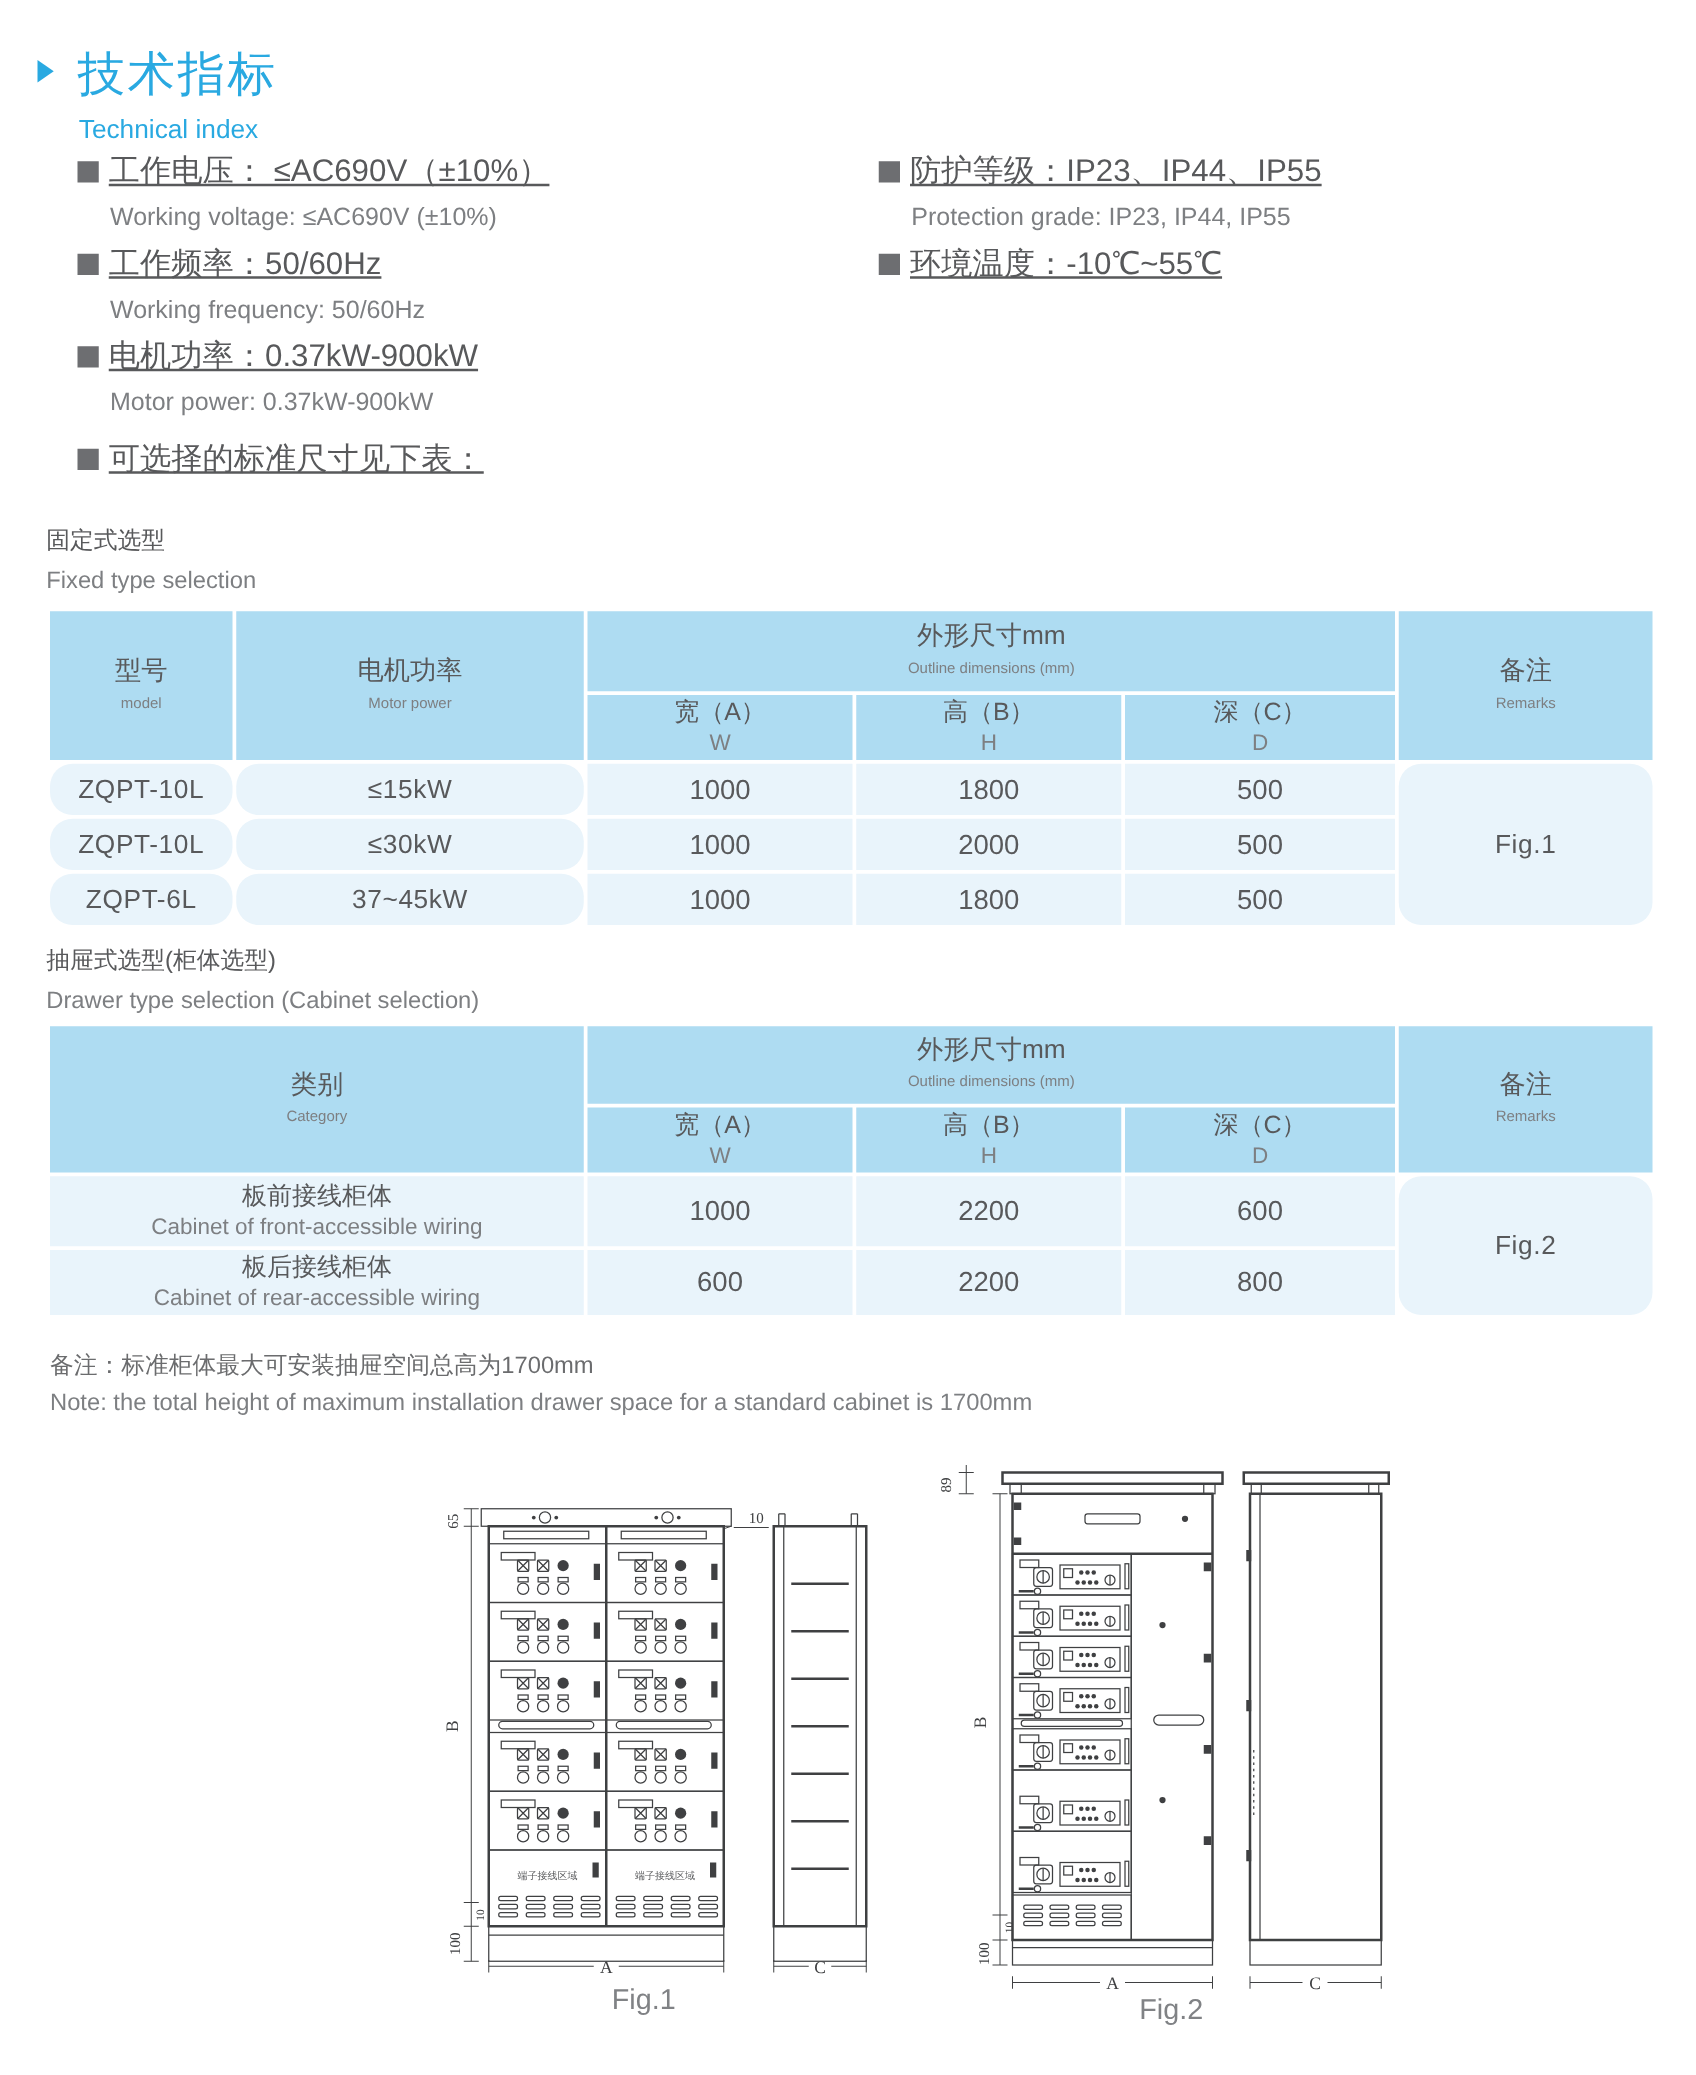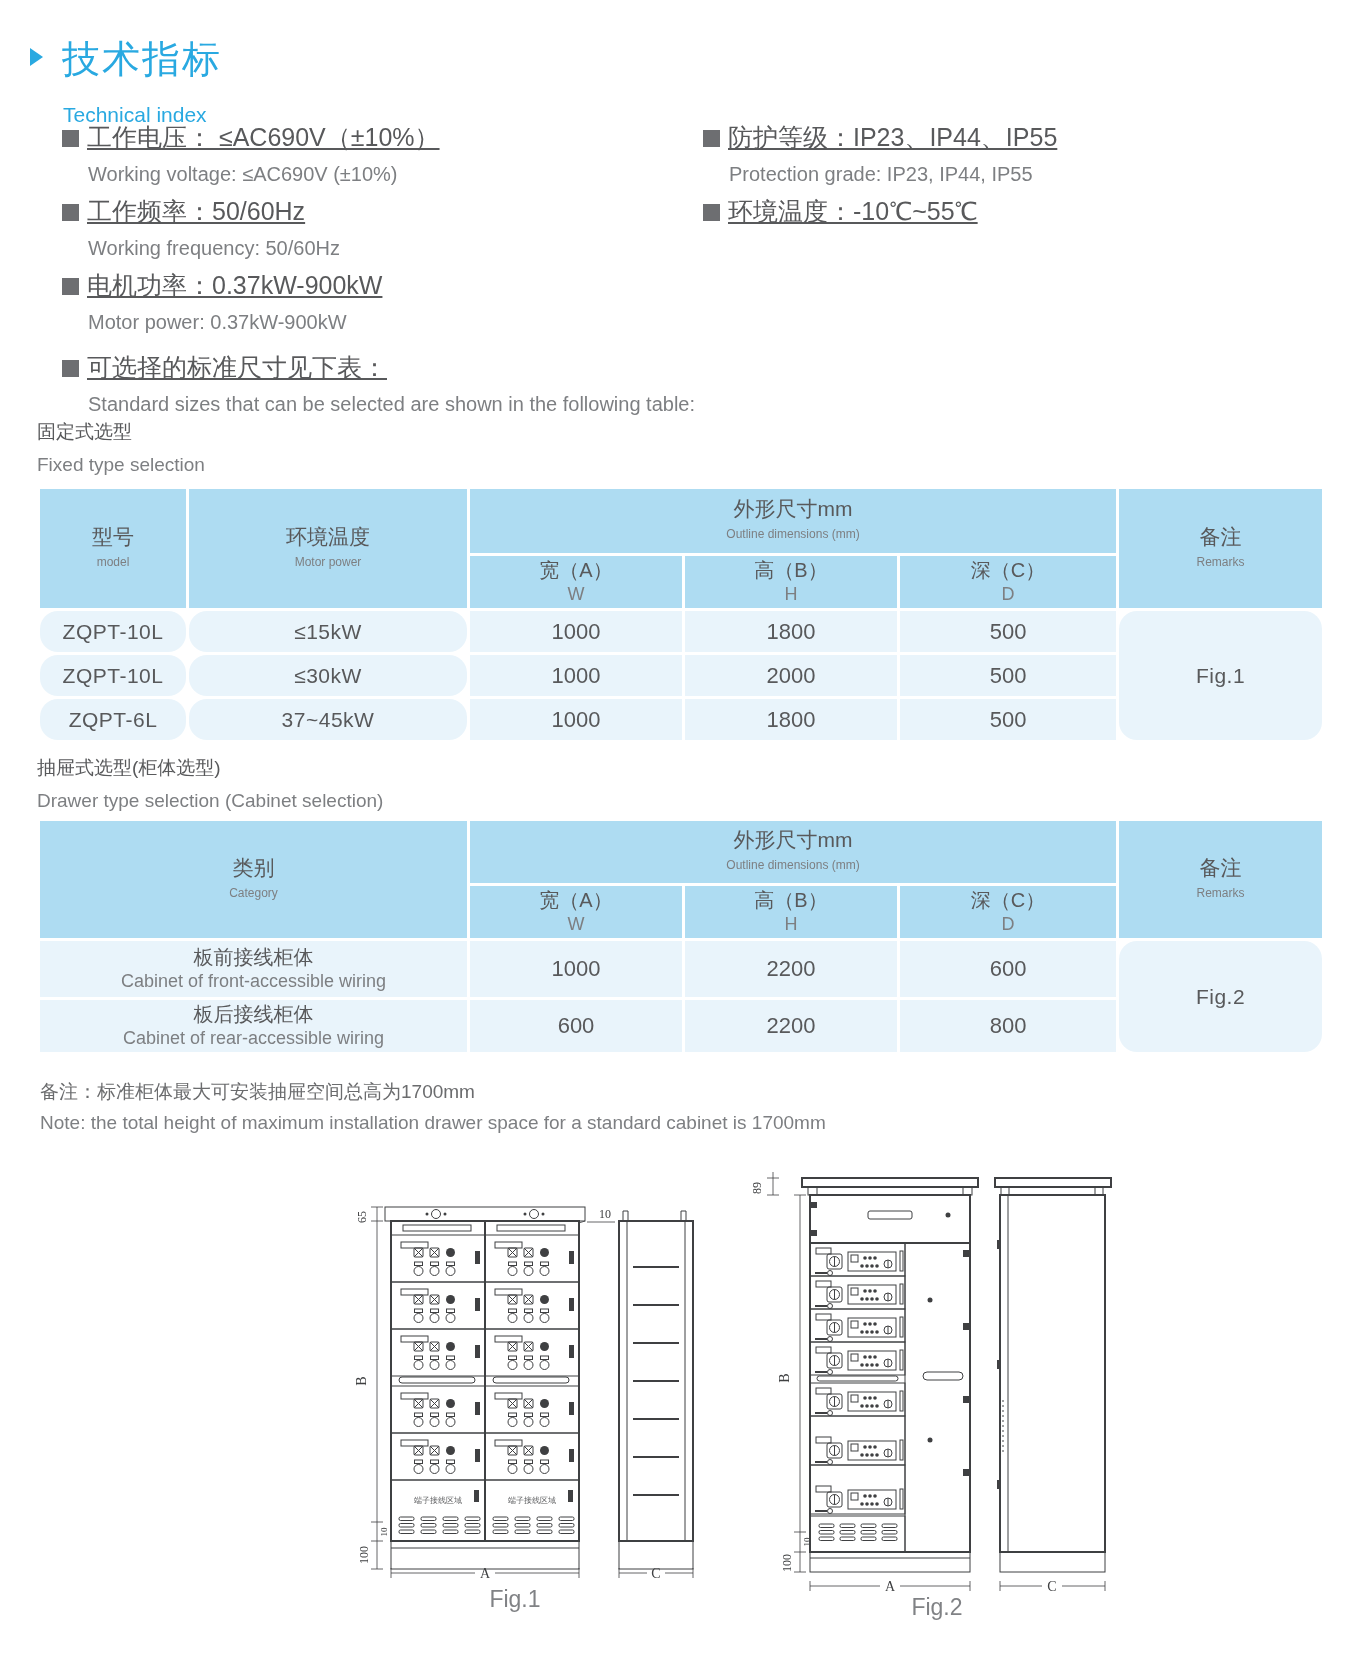--- a/index.html
+++ b/index.html
@@ -10,21 +10,21 @@
     --text-gray:#7d7f82;
     --line:#3f4042;
   }
   *{box-sizing:border-box;}
   body{margin:0;background:#ffffff;font-family:"Liberation Sans",sans-serif;}
   .page{position:relative;width:1357px;height:1660px;background:#ffffff;overflow:hidden;}
 
   
   .title-block{position:absolute;left:30px;top:34px;}
   .tri{position:absolute;left:0;top:14px;width:0;height:0;border-left:13px solid var(--accent);border-top:9px solid transparent;border-bottom:9px solid transparent;}
-  .title-zh{margin:0 0 18px 32px;font-size:38px;font-weight:400;color:var(--accent);letter-spacing:2px;}
+  .title-zh{margin:0 0 7px 32px;font-size:38px;font-weight:400;color:var(--accent);letter-spacing:2px;}
   .title-en{margin-left:33px;font-size:21px;color:var(--accent);}
 
   
   .spec{position:absolute;width:620px;}
   .spec .zh{font-size:25px;color:var(--text-dark);line-height:26px;white-space:nowrap;text-decoration:underline;}
   .spec .bullet{display:inline-block;width:17px;height:17px;background:#6d6e71;margin-right:8px;vertical-align:-1px;}
   .spec .en{margin:13px 0 0 26px;font-size:20px;color:var(--text-gray);white-space:nowrap;}
 
   
   .sec{position:absolute;left:37px;}
@@ -77,21 +77,20 @@
   <div class="spec" style="left:62px;top:198px">
     <div class="zh"><span class="bullet"></span><span>工作频率：50/60Hz</span></div>
     <div class="en">Working frequency: 50/60Hz</div>
   </div>
   <div class="spec" style="left:62px;top:272px">
     <div class="zh"><span class="bullet"></span><span>电机功率：0.37kW-900kW</span></div>
     <div class="en">Motor power: 0.37kW-900kW</div>
   </div>
   <div class="spec" style="left:62px;top:354px;width:900px">
     <div class="zh"><span class="bullet"></span><span>可选择的标准尺寸见下表：</span></div>
-    <div class="en">Standard sizes that can be selected are shown in the following table:</div>
   </div>
 
   <div class="spec" style="left:703px;top:124px">
     <div class="zh"><span class="bullet"></span><span>防护等级：IP23、IP44、IP55</span></div>
     <div class="en">Protection grade: IP23, IP44, IP55</div>
   </div>
   <div class="spec" style="left:703px;top:198px">
     <div class="zh"><span class="bullet"></span><span>环境温度：-10℃~55℃</span></div>
   </div>
 
@@ -109,21 +108,21 @@
         <col style="width:216px">
         <col style="width:203px">
       </colgroup>
     <tbody>
       <tr class="head">
         <td rowspan="2">
             <div class="zh">型号</div>
             <div class="en">model</div>
           </td>
         <td rowspan="2">
-            <div class="zh">环境温度</div>
+            <div class="zh">电机功率</div>
             <div class="en">Motor power</div>
           </td>
         <td colspan="3" style="height:64px">
             <div class="zh">外形尺寸mm</div>
             <div class="en">Outline dimensions (mm)</div>
           </td>
         <td rowspan="2">
             <div class="zh">备注</div>
             <div class="en">Remarks</div>
           </td>

